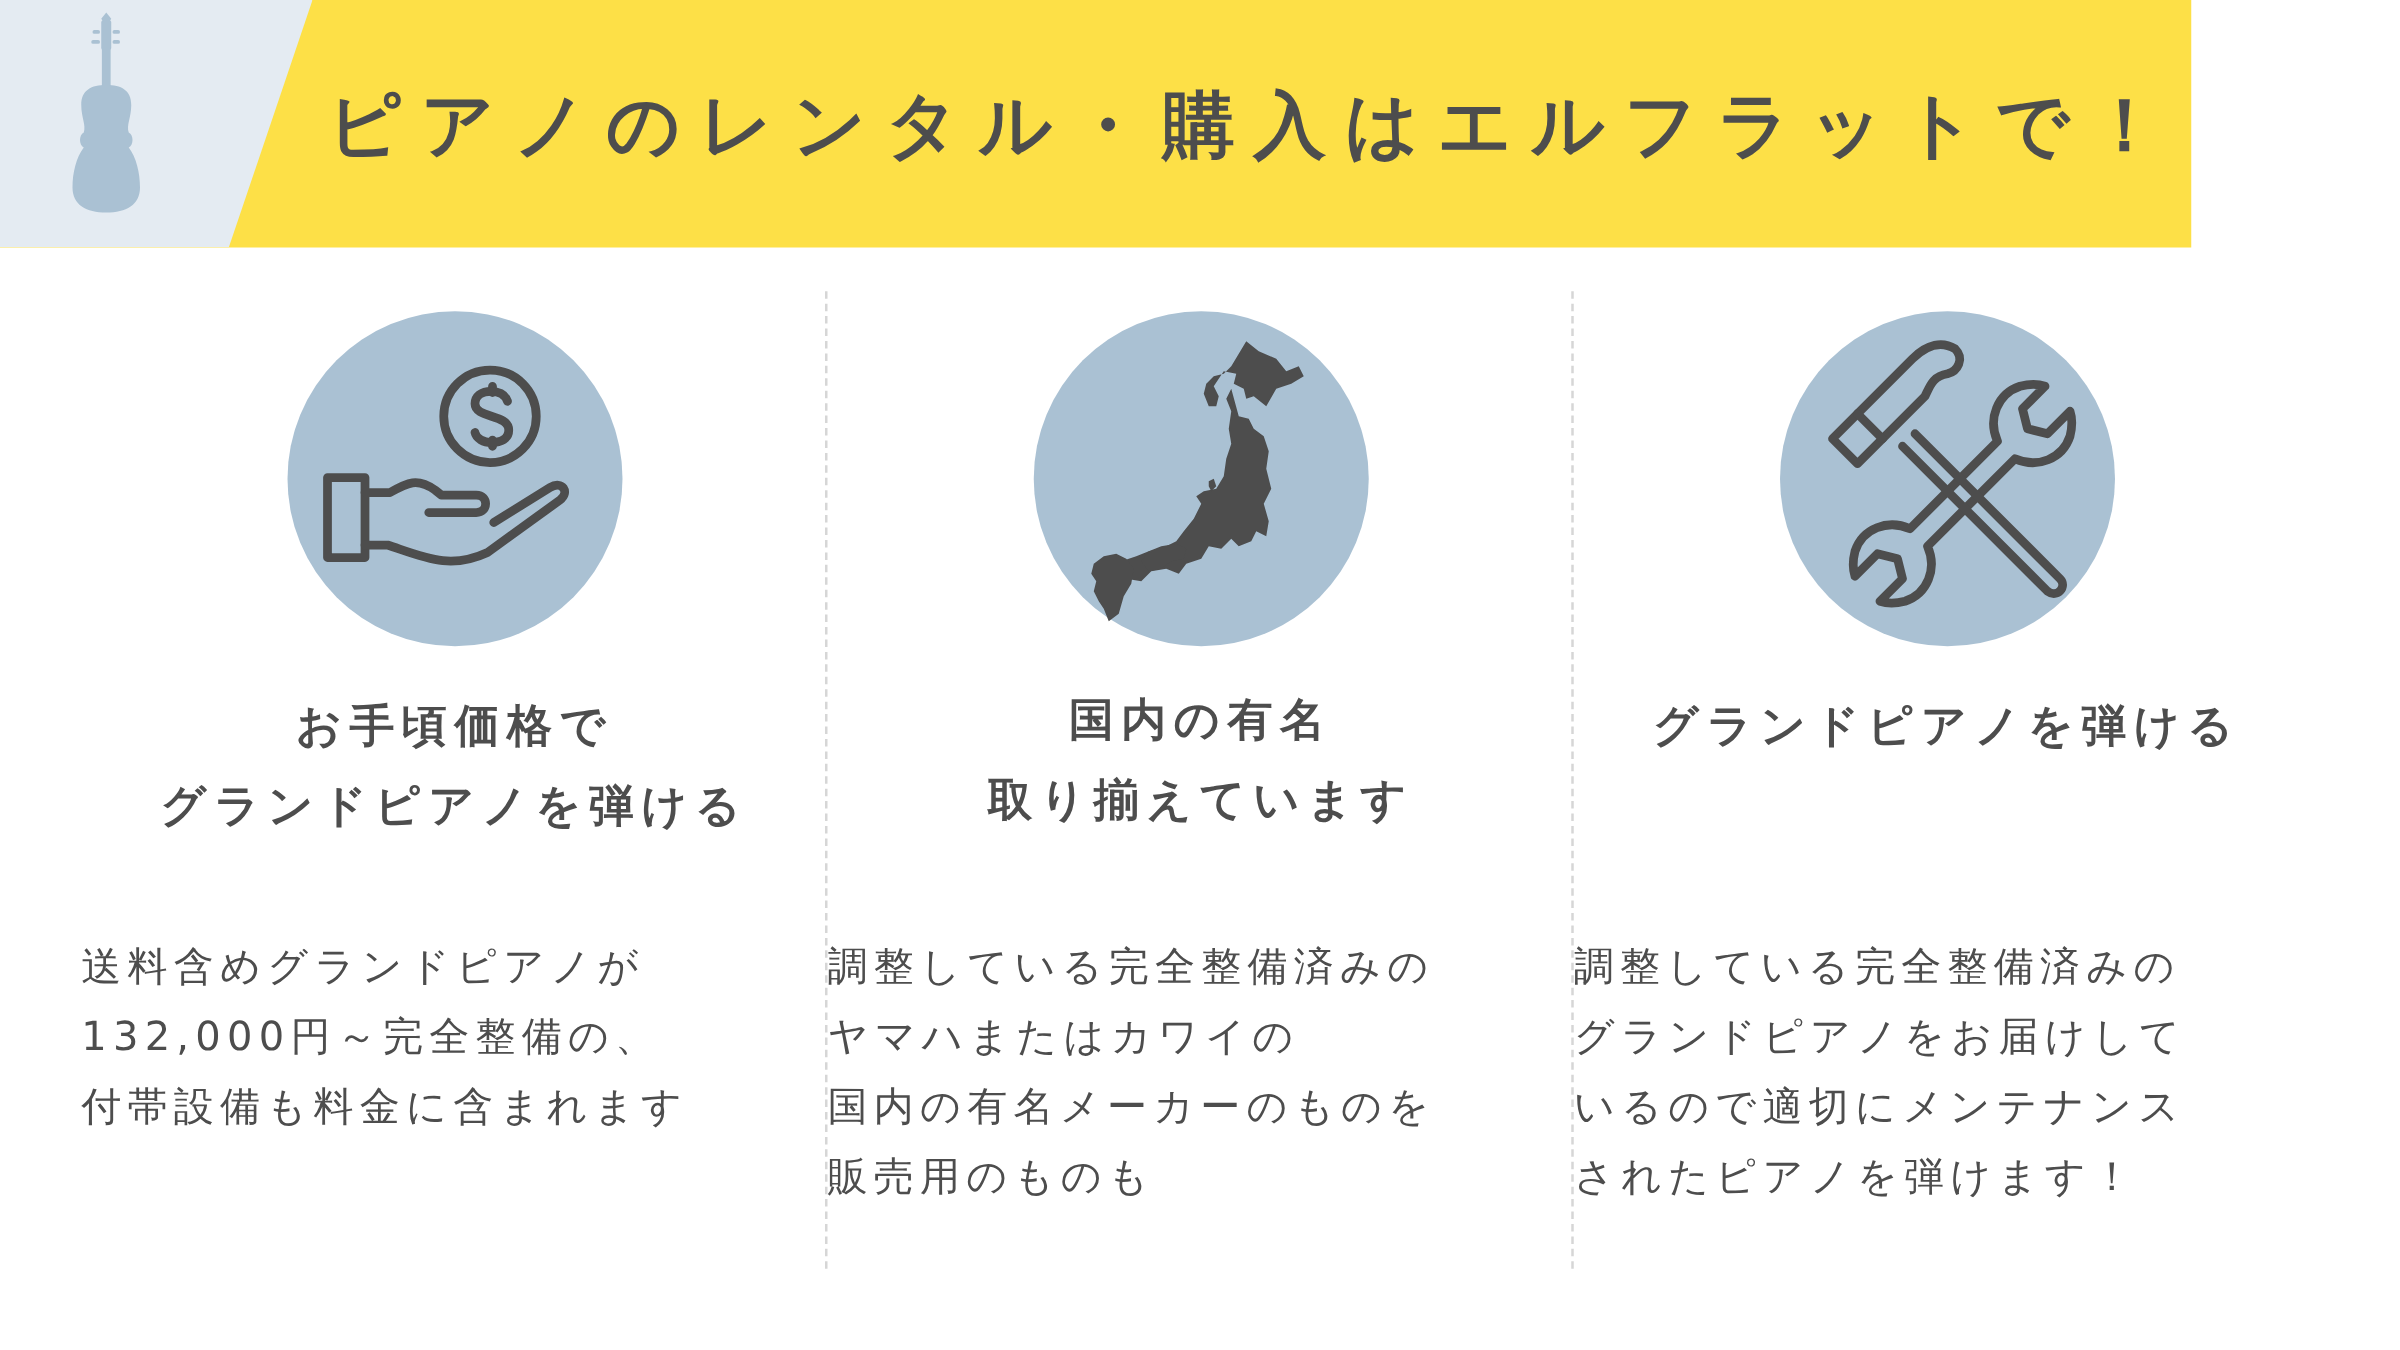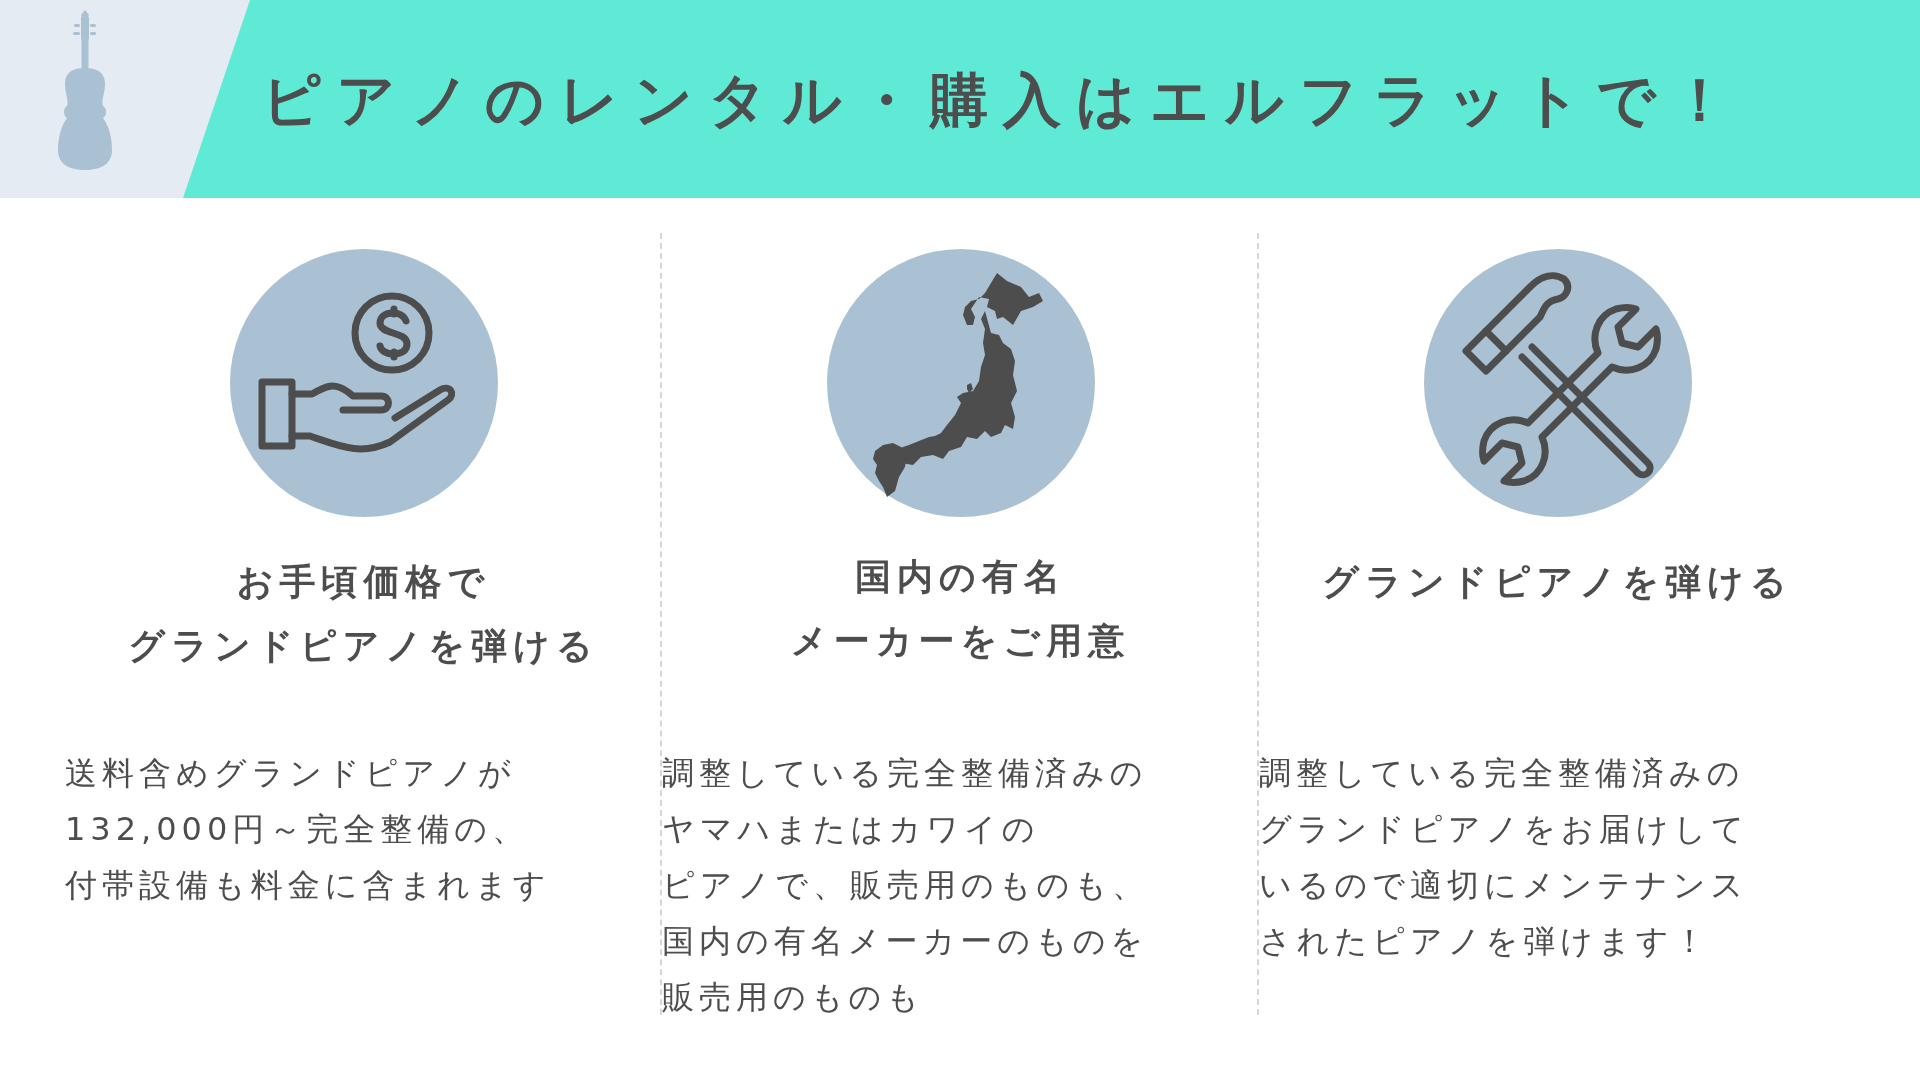--- a/index.html
+++ b/index.html
@@ -3,22 +3,22 @@
 <meta charset="utf-8">
 <style>
   html, body { margin:0; padding:0; }
   body {
     width:1920px; height:1080px; overflow:hidden; position:relative;
     background:#ffffff;
     font-family:"DejaVu Sans","Liberation Sans",sans-serif;
     color:#4d4d4d;
   }
   .banner {
-    position:absolute; left:0; top:0; width:1920px; height:198px;
-    background:#5eead4;
+    position:absolute; left:0; top:0; width:1753px; height:198px;
+    background:#fde047;
   }
   .banner-left {
     position:absolute; left:0; top:0; width:260px; height:198px;
     background:#e4ebf2;
     clip-path:polygon(0 0, 250px 0, 183px 198px, 0 198px);
   }
   .violin { position:absolute; left:55px; top:8px; width:60px; height:164px; }
   .title {
     position:absolute; left:262px; top:58px; height:84px;
     font-size:58px; font-weight:bold; line-height:84px;
@@ -122,26 +122,25 @@
         <path d="M92 192 l10 -4 12 -2 8 4 -2 8 -10 2 -8 6 -10 2 -6 -8 z"></path>
 
         <path d="M56 196 l10 -2 8 4 6 8 -2 12 -6 10 -4 14 -8 6 -4 -10 -4 -6 -4 -8 2 -8 -4 -6 2 -8 z"></path>
 
         <path d="M140 136 l4 -2 2 6 -4 4 -2 -4 z"></path>
       </g>
     </svg>
   </div>
   <div class="heading h2">
     <div>国内の有名</div>
-    <div>メーカーをご用意</div>
+    <div>取り揃えています</div>
   </div>
   <div class="body">
     <div>調整している完全整備済みの</div>
     <div>ヤマハまたはカワイの</div>
-    <div>ピアノで、販売用のものも、</div>
     <div>国内の有名メーカーのものを</div>
     <div>販売用のものも</div>
   </div>
 </div>
 
 <div class="col" style="left:1259px;">
   <div class="circle">
     <svg viewBox="0 0 268 268" fill="none" stroke="#4d4d4d" stroke-width="7" stroke-linecap="round" stroke-linejoin="round">
 
       <path d="M104 174 l70 -70 c-8 -18 0 -38 18 -44 c8 -2 14 -2 20 0 l-18 18 4 16 16 4 18 -18 c2 6 2 12 0 20 c-6 18 -26 26 -44 18 l-70 70 c8 18 0 38 -18 44 c-8 2 -14 2 -20 0 l18 -18 -4 -16 -16 -4 -18 18 c-2 -6 -2 -12 0 -20 c6 -18 26 -26 44 -18 z"></path>

